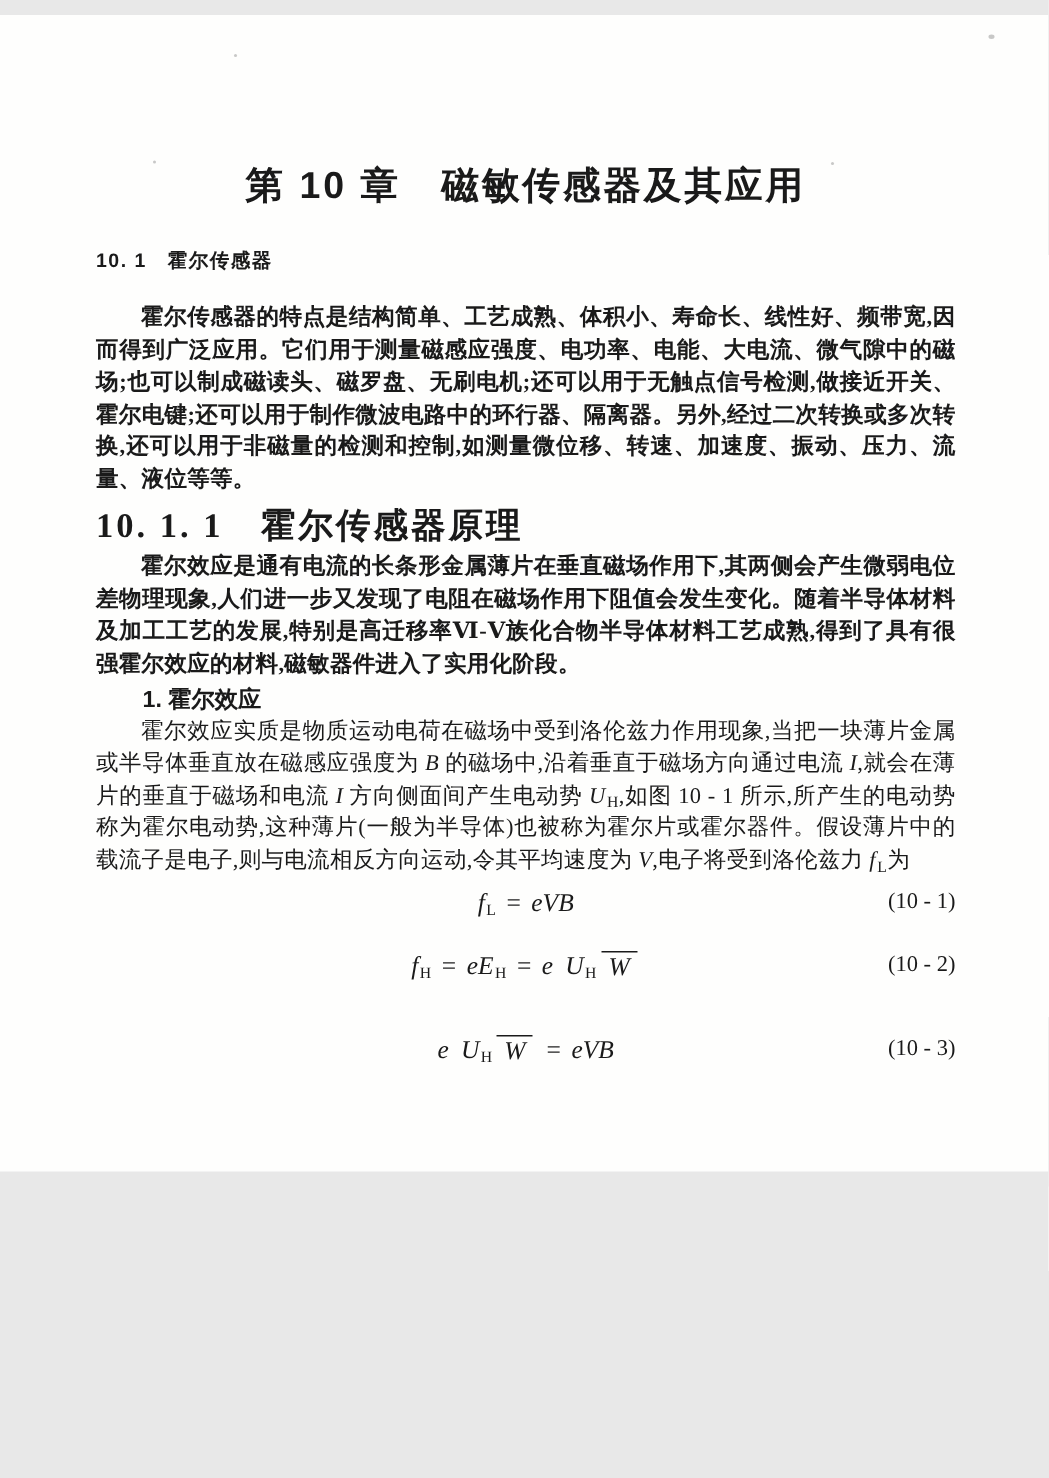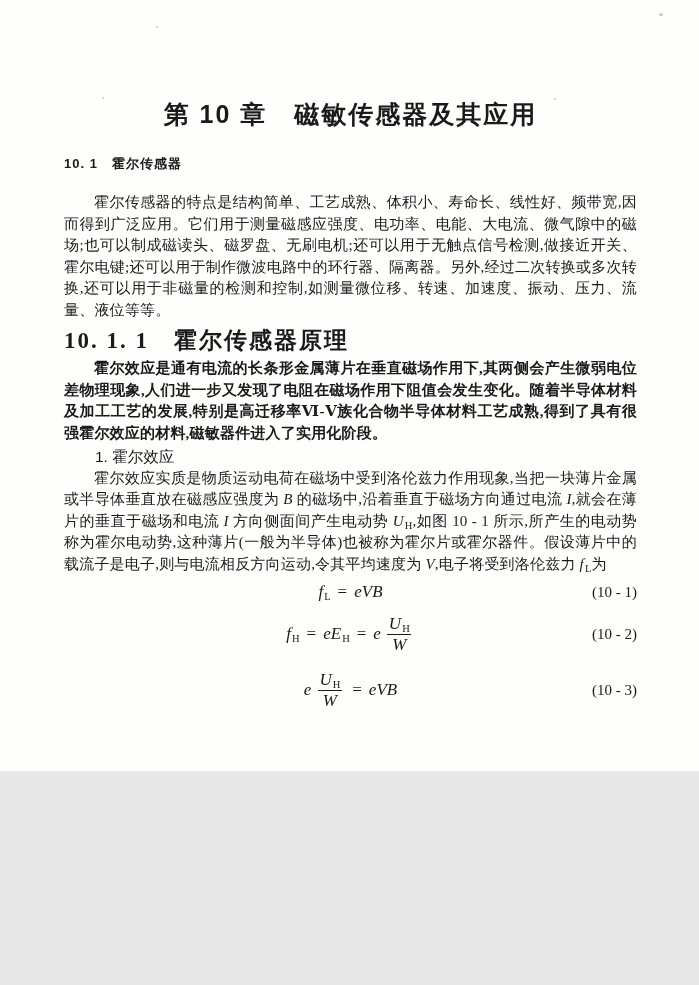--- a/index.html
+++ b/index.html
@@ -1,20 +1,20 @@
 <!DOCTYPE html>
 <html><head>
 <meta charset="utf-8">
 <style>
   * { margin:0; padding:0; box-sizing:border-box; }
   html,body { background:#e8e8e8; }
   .page {
     position:relative;
     width:699px; height:771px;
-    margin:0 auto;
+    margin:10px auto;
     background:#fefefd;
     color:#1a1a1a;
     font-family:"Liberation Serif","DejaVu Serif",serif;
     overflow:hidden;
   }
   .content { padding:96px 62px 0 64px; }
 
   h1.chapter-title{
     font-family:"Liberation Sans","DejaVu Sans",sans-serif;
     font-weight:bold;
@@ -27,51 +27,51 @@
     text-align:justify;
     text-indent:2em;
     letter-spacing:0.2px;
   }
   .p-intro   { margin-top:44px; }
   h2.sec{
     font-family:"Liberation Sans","DejaVu Sans",sans-serif;
     font-weight:bold; font-size:13px; line-height:24px;
     margin-top:20px; letter-spacing:1px;
   }
-  .p-overview{ margin-top:16px; }
+  .p-overview{ margin-top:16px;font-weight:bold; }
   h3.subsec{
     font-family:"Liberation Serif","DejaVu Serif",serif;
     font-weight:bold; font-size:23px; line-height:22px;
     margin-top:9px; letter-spacing:2px;
   }
   .p-principle{ margin-top:6px;font-weight:bold; }
   h4.item{
     font-family:"Liberation Sans","DejaVu Sans",sans-serif;
-    font-weight:normal; font-size:15.5px; line-height:21.5px;
+    font-weight:bold; font-size:15.5px; line-height:21.5px;
     margin-top:2px; text-indent:2em;
   }
   .p-effect  { margin-top:0; }
   .p-after   { margin-top:4px; }
 
   .equation{
     position:relative;
     display:flex; justify-content:center; align-items:center;
     font-size:17px;
   }
   .eq-simple { height:30px; margin:2px 0; }
   .eq-frac   { height:46px; margin:4px 0; }
-  .math { display:inline-flex; align-items:center; white-space:nowrap; }
+  .math { display:inline-flex; align-items:flex-start; white-space:nowrap; }
   .var  { font-style:italic; }
   sub.vsub{
     font-style:normal; font-size:10.5px;
     vertical-align:-3px; line-height:0; margin-left:1px;
   }
   .op { margin:0 7px; font-style:normal; }
   .coef { margin-right:3px; }
-  .frac{ display:inline-flex; flex-direction:column; align-items:center; margin:0 2px; }
+  .frac{ display:inline-flex; flex-direction:row; align-items:center; margin:0 2px; }
   .frac .num{ display:block; line-height:18px; padding:0 3px 1px; }
   .frac .den{ display:block; line-height:18px; border-top:1.4px solid #1a1a1a; padding:1px 5px 0; }
   .eq-number{
     position:absolute; right:0; top:50%; transform:translateY(-50%);
     font-size:15px; font-style:normal;
   }
 
   .speck{ position:absolute; background:#9a9a9a; border-radius:50%; opacity:.55; }
 </style>
 </head>

